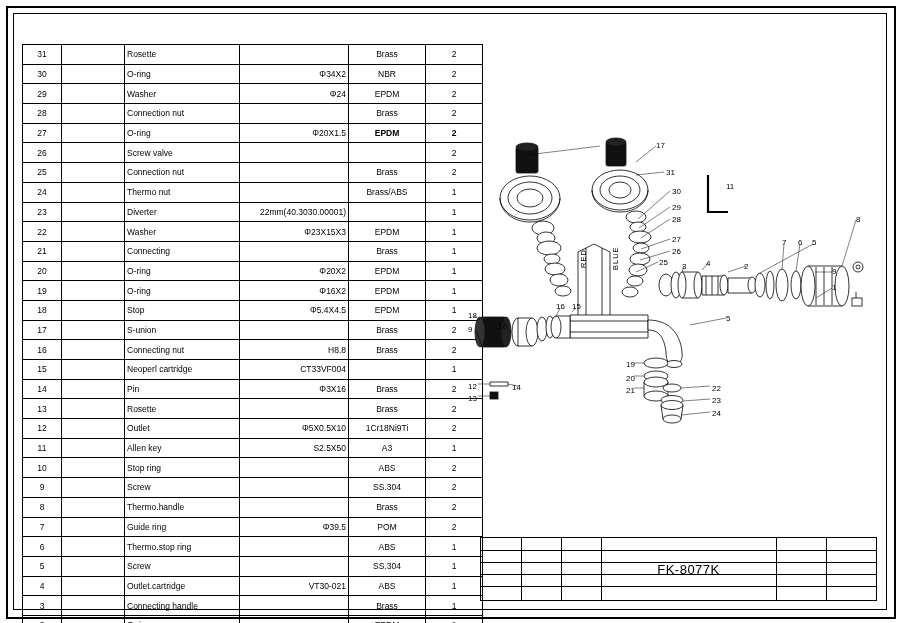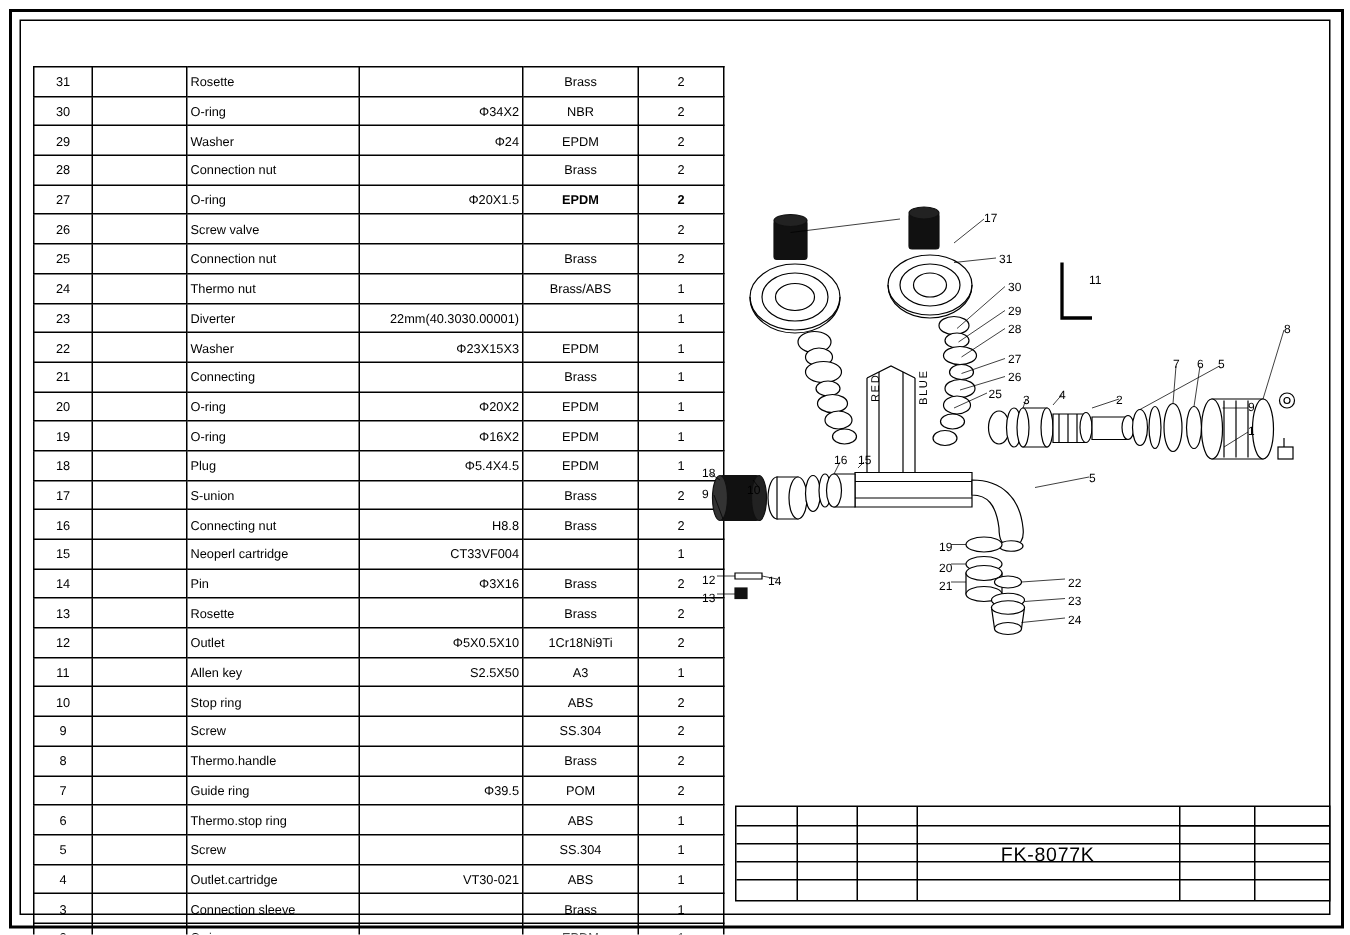--- a/index.html
+++ b/index.html
@@ -13,21 +13,21 @@
   .bom td{border:1px solid #000;height:18.7px;font-size:8.5px;padding:0 2px;overflow:hidden;white-space:nowrap;}
   .c-no{width:34px;text-align:center;}
   .c-blank{width:58px;}
   .c-part{width:110px;text-align:left;}
   .c-model{width:104px;text-align:right;padding-left:6px;font-size:7.5px;}
   .c-mat{width:72px;text-align:center;}
   .c-qty{width:52px;text-align:center;}
   .b-row-27 .c-mat,.b-row-27 .c-qty{font-weight:bold;}
 
   
-  .titleblock{position:absolute;left:490px;top:537px;width:395px;height:62px;border:1px solid #000;}
+  .titleblock{position:absolute;left:480px;top:537px;width:395px;height:62px;border:1px solid #000;}
   .tb-grid{position:absolute;inset:0;}
   .tb-v{position:absolute;top:0;bottom:0;border-left:1px solid #000;}
   .tb-h{position:absolute;left:0;right:0;border-top:1px solid #000;}
   .tb-title{position:absolute;left:120px;top:0;width:175px;height:100%;display:flex;align-items:center;justify-content:center;font-size:13px;letter-spacing:.5px;}
 
   
   .drawing{position:absolute;left:460px;top:120px;width:430px;height:330px;}
   .dw{position:absolute;left:0;top:0;}
 
   .lbl{position:absolute;font-size:8px;line-height:8px;white-space:nowrap;}
@@ -142,21 +142,21 @@
           <td class="c-no">19</td>
           <td class="c-blank"></td>
           <td class="c-part">O-ring</td>
           <td class="c-model">Φ16X2</td>
           <td class="c-mat">EPDM</td>
           <td class="c-qty">1</td>
         </tr>
         <tr class="b-row b-row-18">
           <td class="c-no">18</td>
           <td class="c-blank"></td>
-          <td class="c-part">Plug</td>
+          <td class="c-part">Stop</td>
           <td class="c-model">Φ5.4X4.5</td>
           <td class="c-mat">EPDM</td>
           <td class="c-qty">1</td>
         </tr>
         <tr class="b-row b-row-17">
           <td class="c-no">17</td>
           <td class="c-blank"></td>
           <td class="c-part">S-union</td>
           <td class="c-model"></td>
           <td class="c-mat">Brass</td>
@@ -262,21 +262,21 @@
           <td class="c-no">4</td>
           <td class="c-blank"></td>
           <td class="c-part">Outlet.cartridge</td>
           <td class="c-model">VT30-021</td>
           <td class="c-mat">ABS</td>
           <td class="c-qty">1</td>
         </tr>
         <tr class="b-row b-row-3">
           <td class="c-no">3</td>
           <td class="c-blank"></td>
-          <td class="c-part">Connection sleeve</td>
+          <td class="c-part">Connecting handle</td>
           <td class="c-model"></td>
           <td class="c-mat">Brass</td>
           <td class="c-qty">1</td>
         </tr>
         <tr class="b-row b-row-2">
           <td class="c-no">2</td>
           <td class="c-blank"></td>
           <td class="c-part">O-ring</td>
           <td class="c-model"></td>
           <td class="c-mat">EPDM</td>

